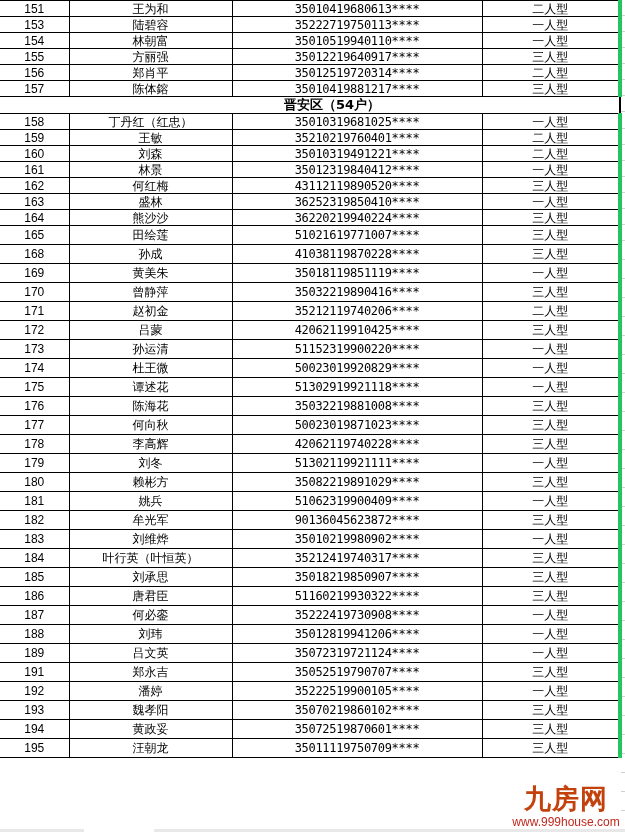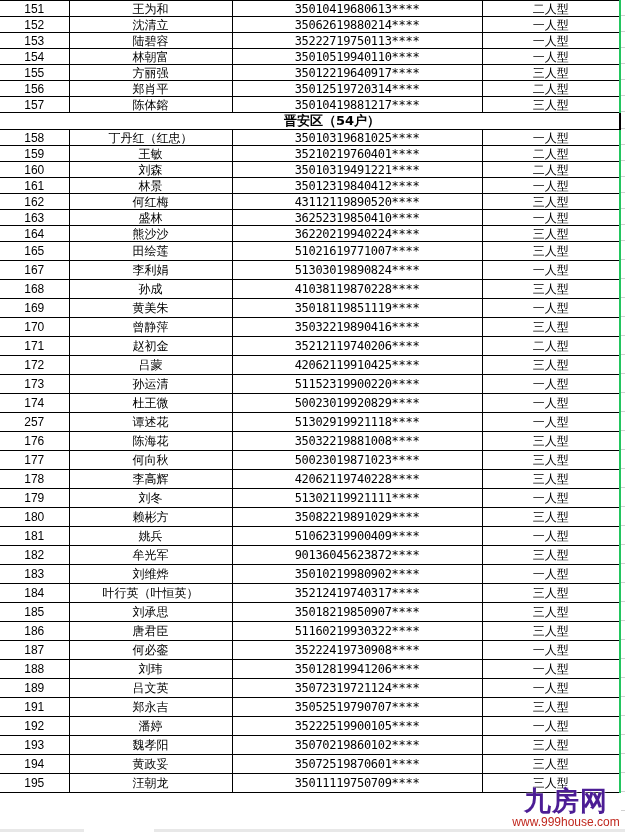--- a/index.html
+++ b/index.html
@@ -17,41 +17,41 @@
     border-collapse: collapse; table-layout: fixed;
     width: 620px;
   }
   table.roster td {
     border: 1px solid #000;
     padding: 0; text-align: center; vertical-align: middle;
     font-size: 12px; line-height: 12px; white-space: nowrap; overflow: hidden;
     border-left: none;
   }
   table.roster td.c-no { border-left: none; }
-  table.roster td.c-type { border-right: 2px solid #22c55e; }
+  table.roster td.c-type { border-right: 4px solid #22c55e; }
   table.roster tr.r16 td { height: 15px; }
   table.roster tr.r19 td { height: 18px; }
   table.roster tr.section td {
     height: 16px; font-weight: bold; font-size: 13px; border-right: 2px solid #000; padding-left: 45px;
   }
   .col-no { width: 69px; }
   .col-name { width: 163px; }
   .col-id { width: 250px; }
   .col-type { width: 138px; }
   td.c-id { font-family: "DejaVu Sans Mono", "Liberation Mono", monospace; font-size: 11.5px; letter-spacing: -0.3px; }
   td.c-no { font-family: "Liberation Sans", sans-serif; font-size: 12px; }
   .bottom-strip { position: absolute; left: 0; top: 829px; width: 625px; height: 3px; background: #e8e8e8; }
   .bottom-strip .tabgap { position: absolute; top: 0; height: 3px; background: #fff; }
   .watermark {
     position: absolute; left: 510px; top: 786px; width: 112px; height: 44px;
     text-align: center; pointer-events: none;
   }
   .watermark .wm-logo {
-    display: block; color: #4c1d95; font-size: 27px; font-weight: bold; line-height: 30px;
-    letter-spacing: 1px; font-family: Liberation Serif, serif;
+    display: block; color: #c2410c; font-size: 27px; font-weight: bold; line-height: 30px;
+    letter-spacing: 1px; font-family: Liberation Mono, monospace;
     text-shadow: 0 0 2px #fff;
   }
   .watermark .wm-url {
     display: block; color: #c0281e; font-size: 12px; line-height: 12px;
     font-family: "Liberation Sans", sans-serif; background: rgba(255,255,255,0.6);
   }
 </style>
 </head>
 <body>
 
@@ -114,26 +114,20 @@
     </colgroup>
     <tbody id="tbody">
 
       <tr class="r16">
           <td class="c-no">151</td>
           <td class="c-name">王为和</td>
           <td class="c-id">35010419680613****</td>
           <td class="c-type">二人型</td>
         </tr>
       <tr class="r16">
-          <td class="c-no">152</td>
-          <td class="c-name">沈清立</td>
-          <td class="c-id">35062619880214****</td>
-          <td class="c-type">一人型</td>
-        </tr>
-      <tr class="r16">
           <td class="c-no">153</td>
           <td class="c-name">陆碧容</td>
           <td class="c-id">35222719750113****</td>
           <td class="c-type">一人型</td>
         </tr>
       <tr class="r16">
           <td class="c-no">154</td>
           <td class="c-name">林朝富</td>
           <td class="c-id">35010519940110****</td>
           <td class="c-type">一人型</td>
@@ -202,26 +196,20 @@
           <td class="c-id">36220219940224****</td>
           <td class="c-type">三人型</td>
         </tr>
         <tr class="r19">
           <td class="c-no">165</td>
           <td class="c-name">田绘莲</td>
           <td class="c-id">51021619771007****</td>
           <td class="c-type">三人型</td>
         </tr>
         <tr class="r19">
-          <td class="c-no">167</td>
-          <td class="c-name">李利娟</td>
-          <td class="c-id">51303019890824****</td>
-          <td class="c-type">一人型</td>
-        </tr>
-        <tr class="r19">
           <td class="c-no">168</td>
           <td class="c-name">孙成</td>
           <td class="c-id">41038119870228****</td>
           <td class="c-type">三人型</td>
         </tr>
         <tr class="r19">
           <td class="c-no">169</td>
           <td class="c-name">黄美朱</td>
           <td class="c-id">35018119851119****</td>
           <td class="c-type">一人型</td>
@@ -250,21 +238,21 @@
           <td class="c-id">51152319900220****</td>
           <td class="c-type">一人型</td>
         </tr>
         <tr class="r19">
           <td class="c-no">174</td>
           <td class="c-name">杜王微</td>
           <td class="c-id">50023019920829****</td>
           <td class="c-type">一人型</td>
         </tr>
         <tr class="r19">
-          <td class="c-no">257</td>
+          <td class="c-no">175</td>
           <td class="c-name">谭述花</td>
           <td class="c-id">51302919921118****</td>
           <td class="c-type">一人型</td>
         </tr>
         <tr class="r19">
           <td class="c-no">176</td>
           <td class="c-name">陈海花</td>
           <td class="c-id">35032219881008****</td>
           <td class="c-type">三人型</td>
         </tr>

